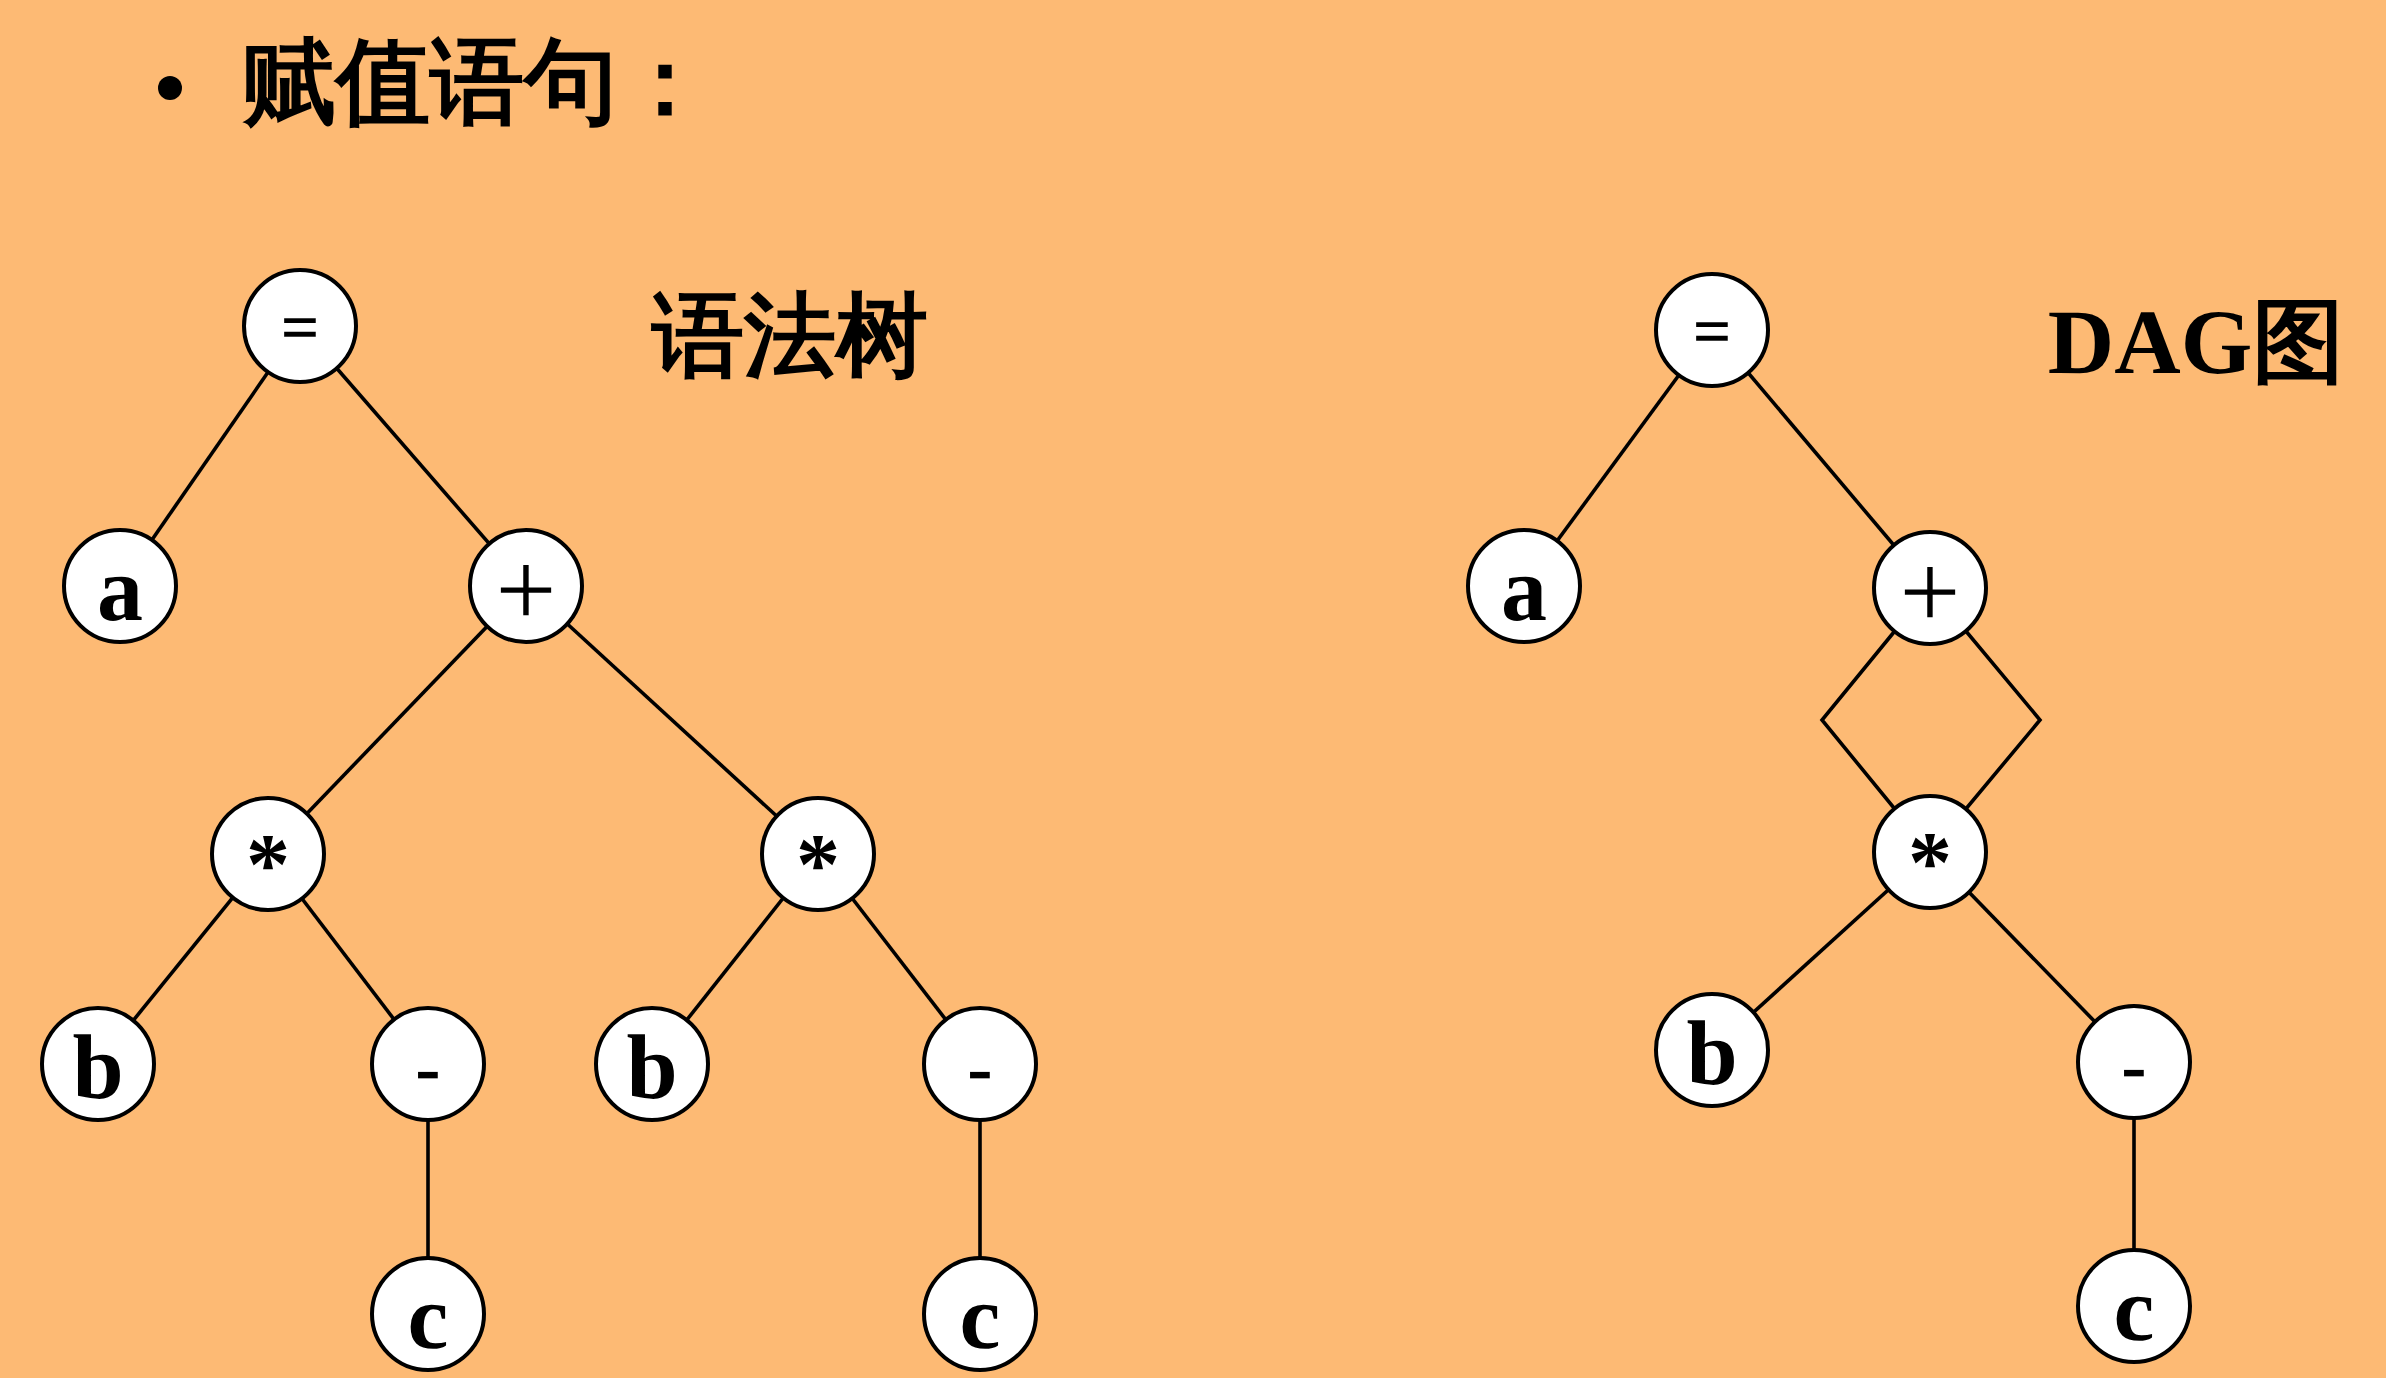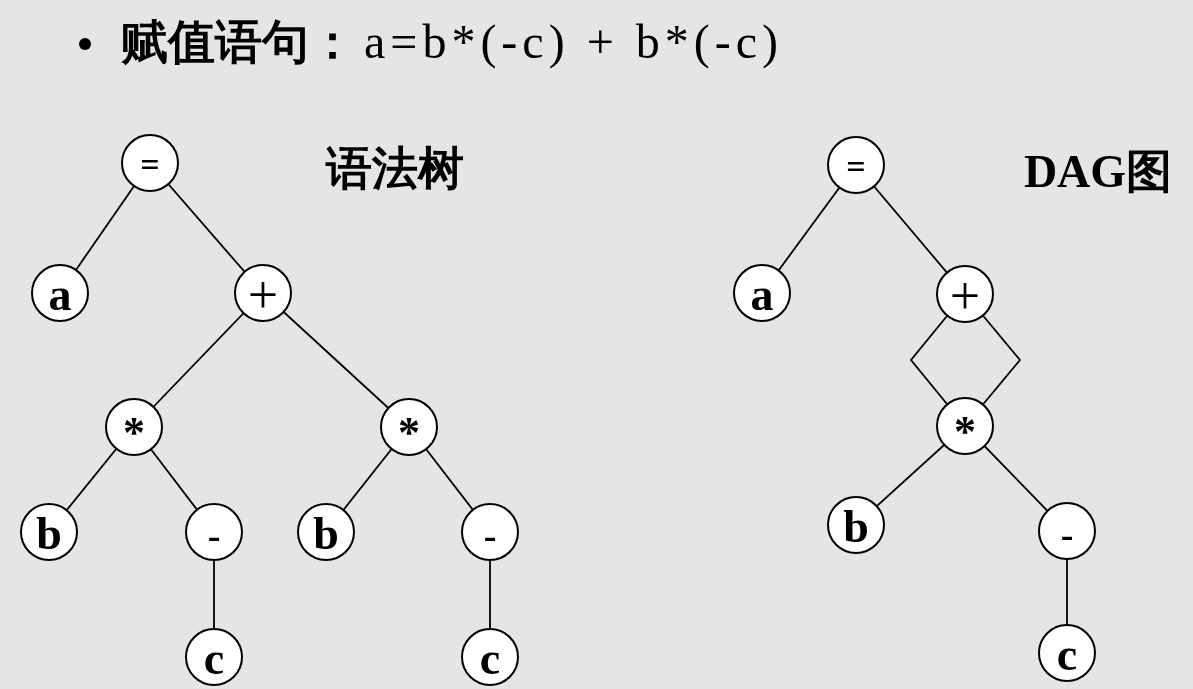--- a/index.html
+++ b/index.html
@@ -1,20 +1,20 @@
 <!DOCTYPE html>
 <html><head>
 <meta charset="utf-8">
 <style>
   html, body { margin: 0; padding: 0; background: #ffffff; }
   .page {
     position: relative;
     width: 1193px;
     height: 689px;
-    background: #e5e5e5;
+    background: #fdba74;
     overflow: hidden;
     font-family: "Liberation Serif", "DejaVu Serif", serif;
   }
   .heading {
     position: absolute;
     left: 60px;
     top: 10px;
     display: flex;
     align-items: center;
     color: #000000;
@@ -70,21 +70,20 @@
   .lbl-op-minus { font-size: 38px; font-weight: bold; }
 </style>
 </head>
 <body>
 
 <div class="page">
 
   <div class="heading">
     <div class="bullet"></div>
     <span class="heading-label">赋值语句：</span>
-    <span class="heading-formula">a=b*(-c) + b*(-c)</span>
   </div>
 
   <svg class="diagram-svg" width="1193" height="689" viewBox="0 0 1193 689">
     <g>
         <polyline points="150,163 60,293" class="edge"></polyline>
         <polyline points="150,163 263,293" class="edge"></polyline>
         <polyline points="263,293 134,427" class="edge"></polyline>
         <polyline points="263,293 409,427" class="edge"></polyline>
         <polyline points="134,427 49,532" class="edge"></polyline>
         <polyline points="134,427 214,532" class="edge"></polyline>

